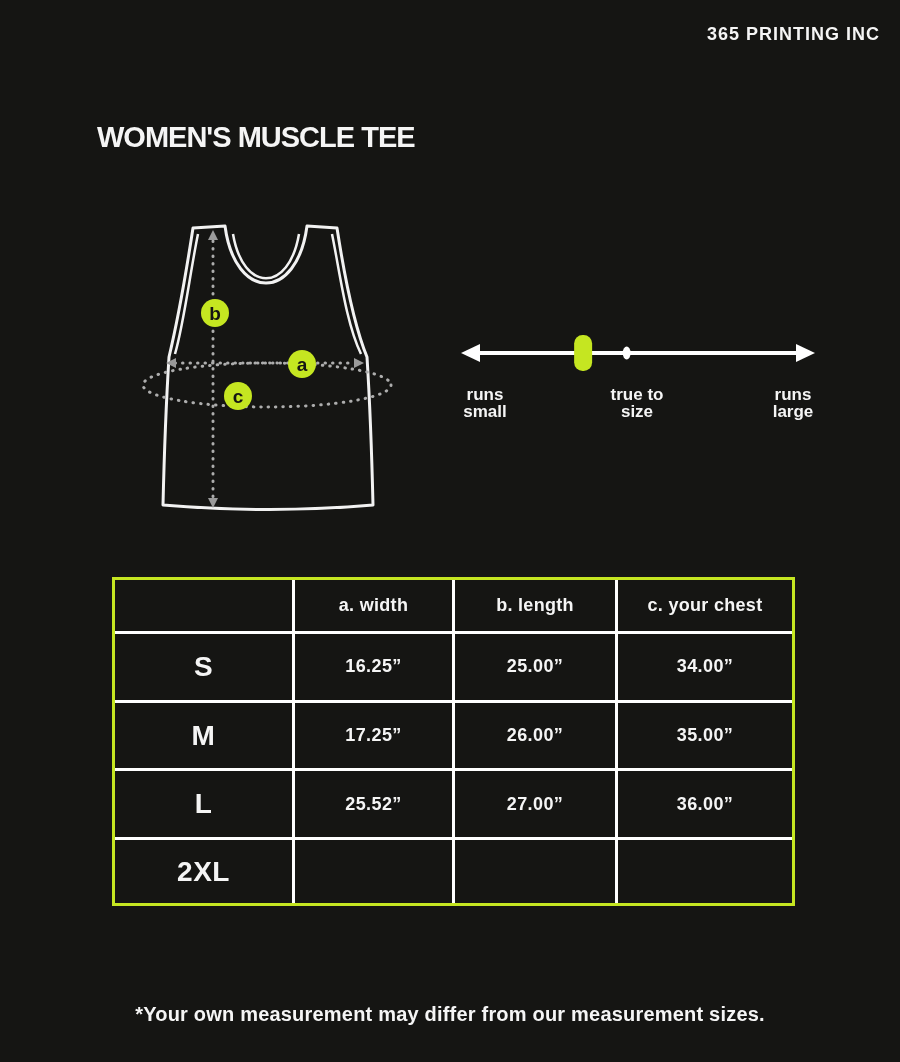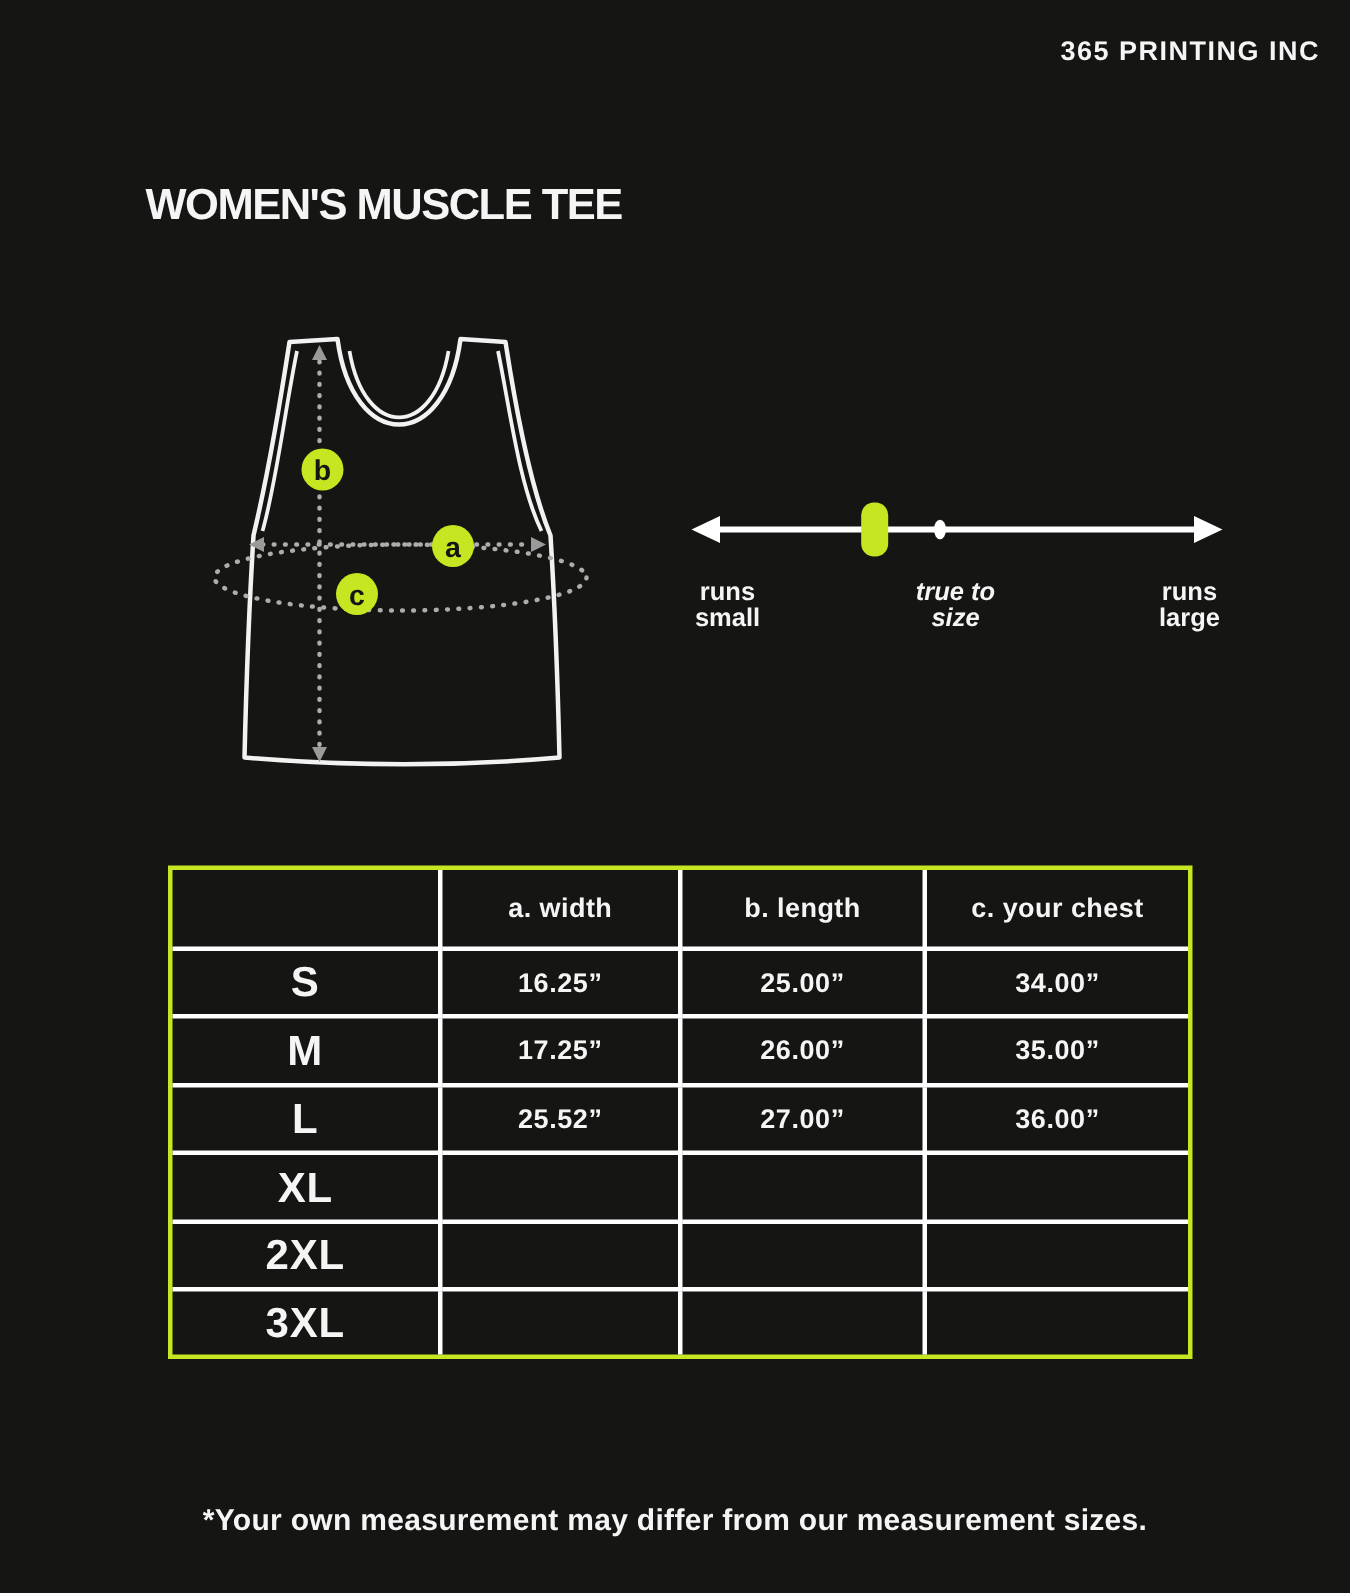--- a/index.html
+++ b/index.html
@@ -44,21 +44,21 @@
   .fit-scale svg{position:absolute;left:0;top:0;overflow:visible;}
   .scale-label{
     position:absolute;top:58px;
     transform:translateX(-50%);
     text-align:center;
     font-size:17px;font-weight:bold;line-height:17px;
     color:var(--fg);white-space:nowrap;
   }
   .scale-label span{display:block;}
   .scale-label.left{left:33px;}
-  .scale-label.center{left:185px;font-style:italic;}
+  .scale-label.center{left:185px;}
   .scale-label.right{left:341px;}
   .size-table-wrap{
     position:absolute;left:112px;top:577px;
     width:683px;height:329px;
     border:3px solid var(--accent);
   }
   table.size-table{
     width:100%;height:100%;
     border-collapse:separate;border-spacing:0;
     table-layout:fixed;
@@ -180,36 +180,24 @@
           <td class="value-cell">26.00”</td>
           <td class="value-cell">35.00”</td>
         </tr>
         <tr>
           <td class="size-cell">L</td>
           <td class="value-cell">25.52”</td>
           <td class="value-cell">27.00”</td>
           <td class="value-cell">36.00”</td>
         </tr>
         <tr>
-          <td class="size-cell">XL</td>
-          <td class="value-cell"></td>
-          <td class="value-cell"></td>
-          <td class="value-cell"></td>
-        </tr>
-        <tr>
           <td class="size-cell">2XL</td>
           <td class="value-cell"></td>
           <td class="value-cell"></td>
           <td class="value-cell"></td>
         </tr>
-        <tr>
-          <td class="size-cell">3XL</td>
-          <td class="value-cell"></td>
-          <td class="value-cell"></td>
-          <td class="value-cell"></td>
-        </tr>
       </tbody>
     </table>
   </div>
 
   <div class="footnote">*Your own measurement may differ from our measurement sizes.</div>
 
 </div>
 
 </body></html>

